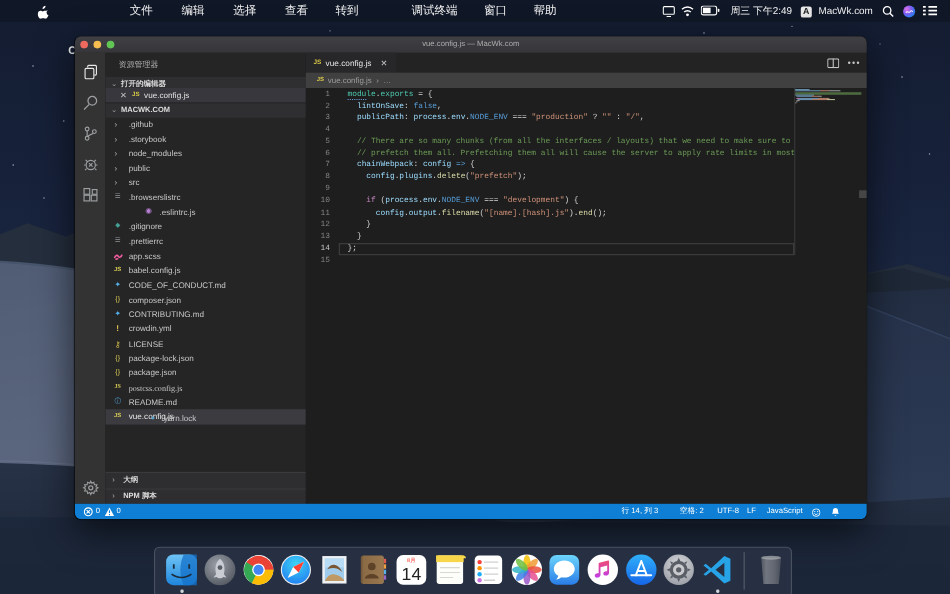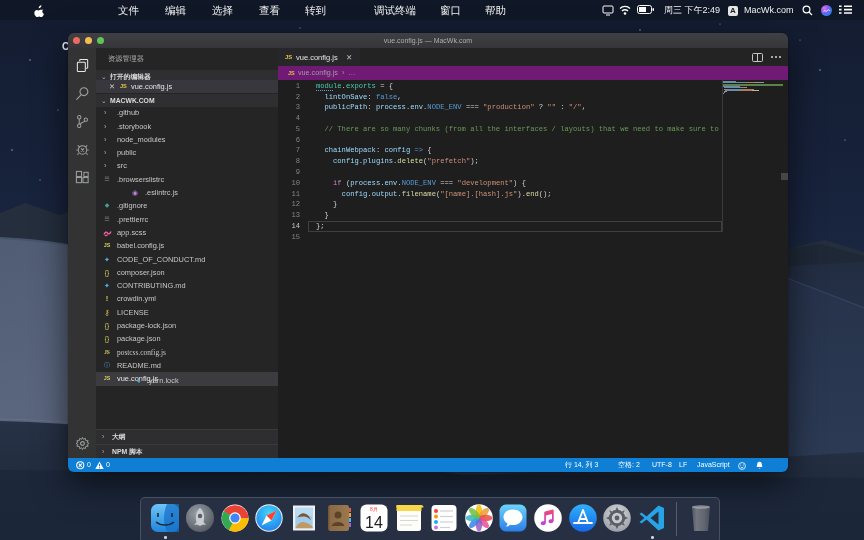--- a/index.html
+++ b/index.html
@@ -20,21 +20,21 @@
   #win { left:68px; top:33px; width:720px; height:439px; border-radius:6px; overflow:hidden;
     box-shadow:0 12px 34px rgba(0,0,0,0.6), 0 0 1px rgba(0,0,0,0.7); background:#1e1e1e; }
   #titlebar { left:0; top:0; width:720px; height:15px; background:linear-gradient(#3f3f44,#36363a); }
   .tl { position:absolute; top:4px; width:7px; height:7px; border-radius:50%; }
   #title { left:0; top:0; width:720px; height:15px; text-align:center; line-height:16px;
     color:#aeaeae; font-size:7px; }
   #activitybar { left:0; top:15px; width:28px; height:410px; background:#333333; }
   #sidebar { left:28px; top:15px; width:182px; height:410px; background:#252526; color:#c5c5c5; }
   #tabs { left:210px; top:15px; width:510px; height:18px; background:#232324; }
   #tab1 { left:0; top:0; width:82px; height:18px; background:#27272a; }
-  #crumbs { left:210px; top:33px; width:510px; height:14px; background:#701a75; color:#9d9d9d; font-size:7.2px; }
+  #crumbs { left:210px; top:33px; width:510px; height:14px; background:#404040; color:#9d9d9d; font-size:7.2px; }
   #editor { left:210px; top:47px; width:510px; height:378px; background:#1e1e1e; }
   #statusbar { left:0; top:425px; width:720px; height:14px; background:#0e7fd4; color:#fff; font-size:7px; }
 
   .mono { font-family:"Liberation Mono", monospace; font-size:7.15px; }
   .codeline { position:absolute; left:0; height:10.77px; line-height:10.77px; white-space:pre; }
   .gut { position:absolute; width:22px; text-align:right; color:#858585; height:10.77px; line-height:10.77px; }
 
   
   .srow { position:absolute; left:0; width:182px; height:13.3px; line-height:13.3px; font-size:7.4px;
     white-space:nowrap; color:#c8c8c8; }
@@ -341,20 +341,21 @@
       <div class="gut" style="top:0.8px;">1</div>
         <div class="codeline" style="left:37.9px;top:0.8px;"><span style="color:#4ec9b0;"><span style="border-bottom:1px dotted #6a9bd8;">modu</span><span>le</span></span>.<span style="color:#4ec9b0;">exports</span> = {</div>
       <div class="gut" style="top:11.57px;">2</div>
         <div class="codeline" style="left:37.9px;top:11.57px;">  <span style="color:#9cdcfe;">lintOnSave</span>: <span style="color:#569cd6;">false</span>,</div>
       <div class="gut" style="top:22.34px;">3</div>
         <div class="codeline" style="left:37.9px;top:22.34px;">  <span style="color:#9cdcfe;">publicPath</span>: <span style="color:#9cdcfe;">process</span>.<span style="color:#9cdcfe;">env</span>.<span style="color:#569cd6;">NODE_ENV</span> === <span style="color:#ce9178;">"production"</span> ? <span style="color:#ce9178;">""</span> : <span style="color:#ce9178;">"/"</span>,</div>
       <div class="gut" style="top:33.11px;">4</div>
       <div class="gut" style="top:43.88px;">5</div>
         <div class="codeline" style="left:37.9px;top:43.88px;color:#6a9955;">  // There are so many chunks (from all the interfaces / layouts) that we need to make sure to</div>
       <div class="gut" style="top:54.65px;">6</div>
+        <div class="codeline" style="left:37.9px;top:54.65px;color:#6a9955;">  // prefetch them all. Prefetching them all will cause the server to apply rate limits in most</div>
       <div class="gut" style="top:65.42px;">7</div>
         <div class="codeline" style="left:37.9px;top:65.42px;">  <span style="color:#9cdcfe;">chainWebpack</span>: <span style="color:#9cdcfe;">config</span> <span style="color:#569cd6;">=&gt;</span> {</div>
       <div class="gut" style="top:76.19px;">8</div>
         <div class="codeline" style="left:37.9px;top:76.19px;">    <span style="color:#9cdcfe;">config</span>.<span style="color:#9cdcfe;">plugins</span>.<span style="color:#dcdcaa;">delete</span>(<span style="color:#ce9178;">"prefetch"</span>);</div>
       <div class="gut" style="top:86.96px;">9</div>
       <div class="gut" style="top:97.73px;">10</div>
         <div class="codeline" style="left:37.9px;top:97.73px;">    <span style="color:#c586c0;">if</span> (<span style="color:#9cdcfe;">process</span>.<span style="color:#9cdcfe;">env</span>.<span style="color:#569cd6;">NODE_ENV</span> === <span style="color:#ce9178;">"development"</span>) {</div>
       <div class="gut" style="top:108.5px;">11</div>
         <div class="codeline" style="left:37.9px;top:108.5px;">      <span style="color:#9cdcfe;">config</span>.<span style="color:#9cdcfe;">output</span>.<span style="color:#dcdcaa;">filename</span>(<span style="color:#ce9178;">"[name].[hash].js"</span>).<span style="color:#dcdcaa;">end</span>();</div>
       <div class="gut" style="top:119.27px;">12</div>

